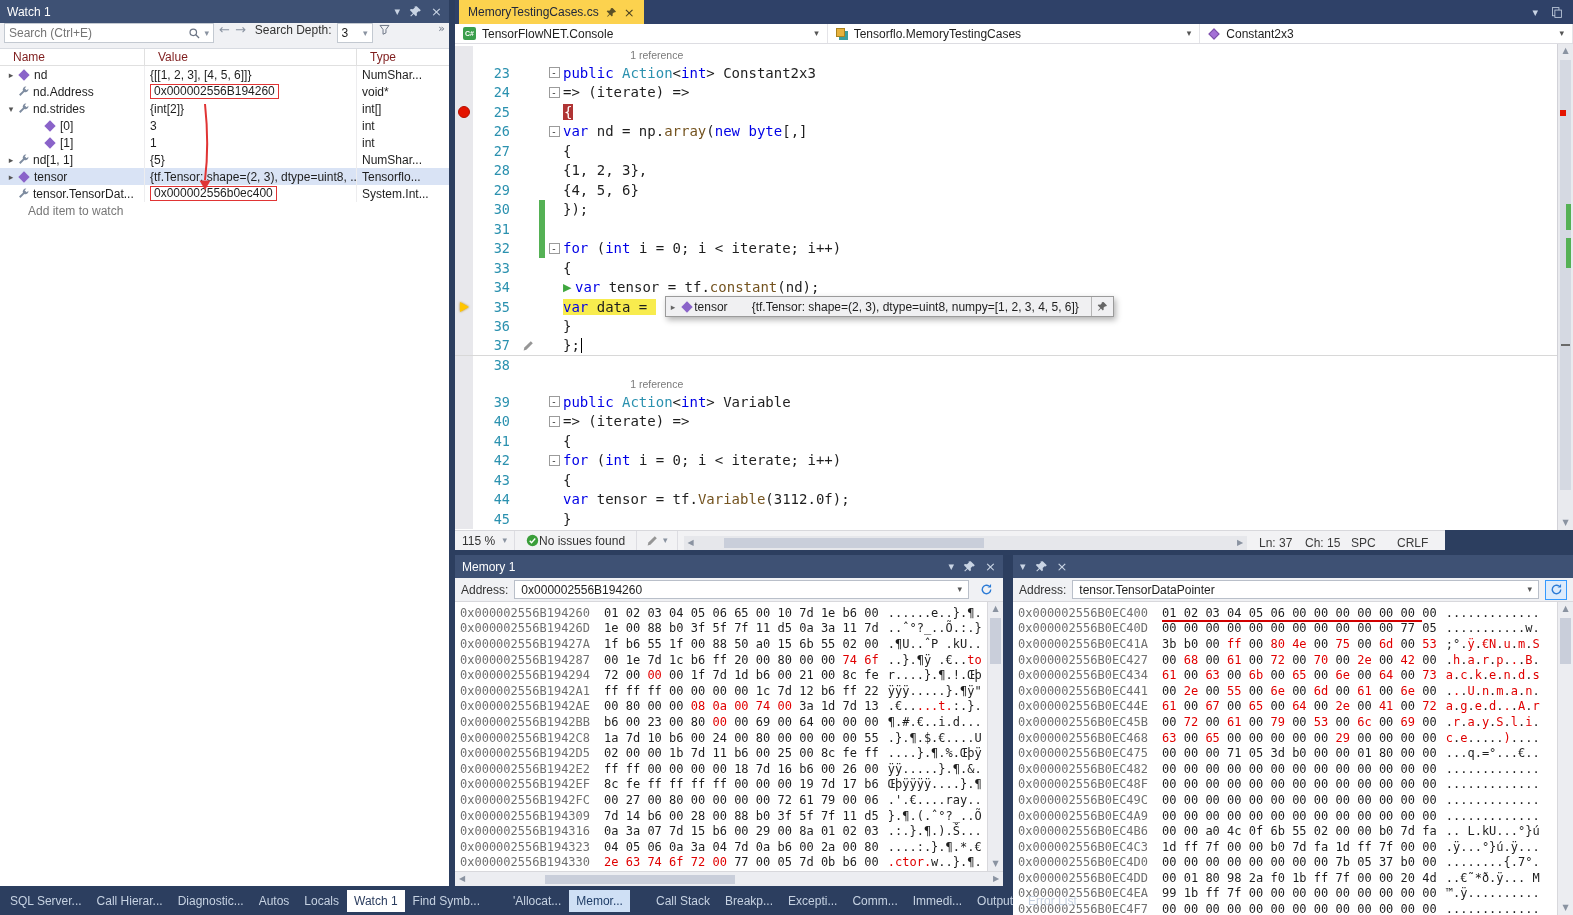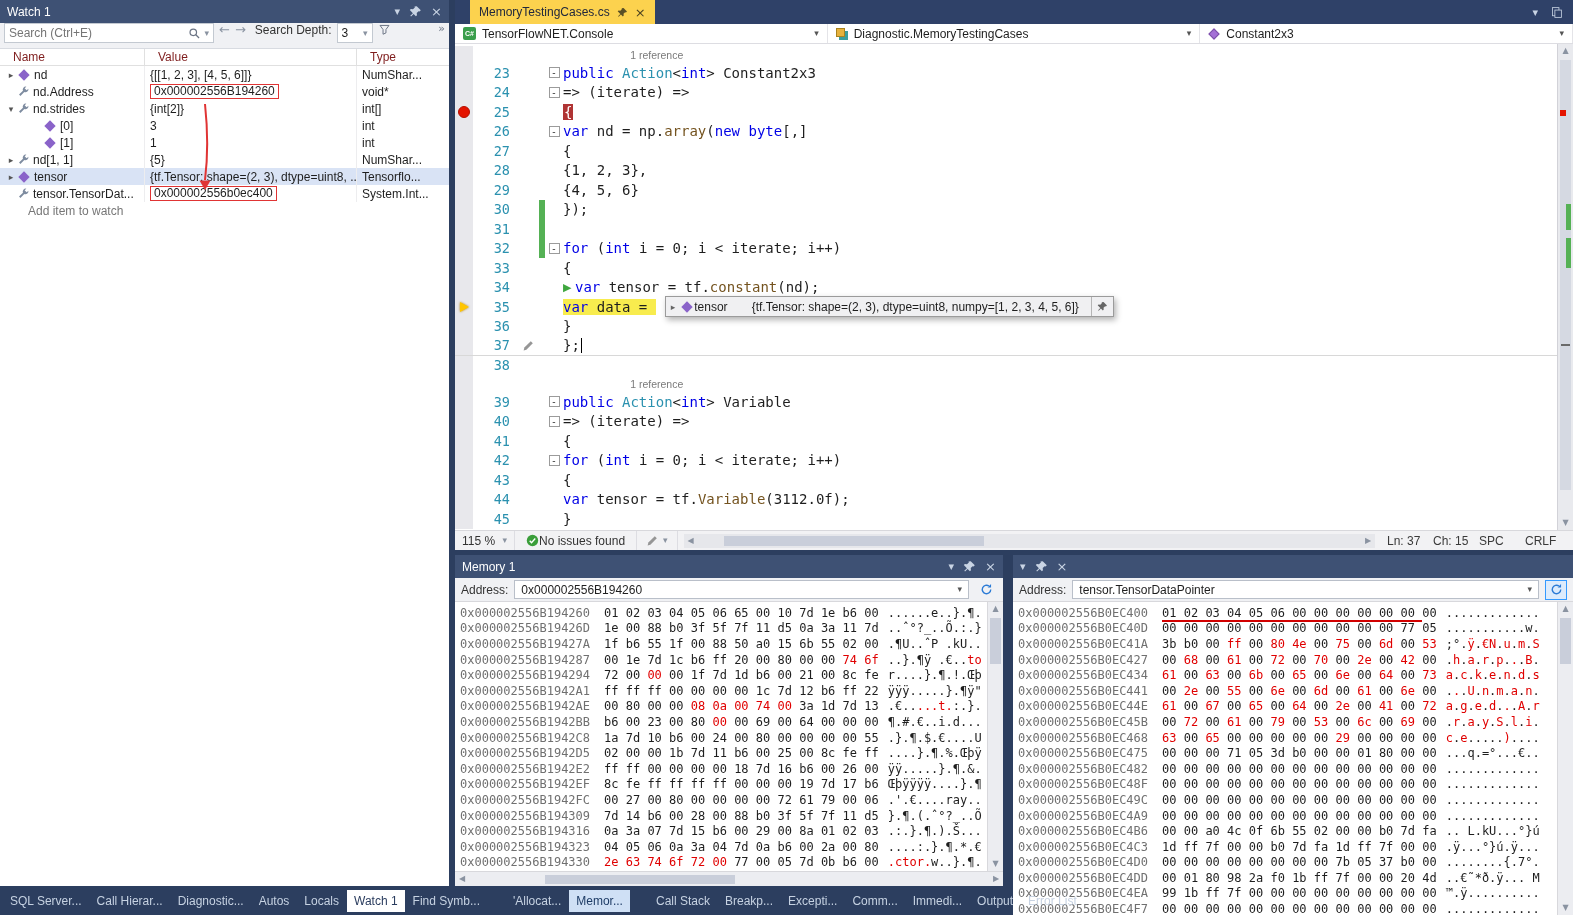--- a/index.html
+++ b/index.html
@@ -34,21 +34,21 @@
 .w-row .wc{border-right:1px solid #EDEDEF;padding-left:3px}
 .w-row .w-col-value,.w-row .w-col-type{padding-left:5px}
 .exp{width:12px;flex:0 0 auto;color:#555;font-size:9px;font-family:"DejaVu Sans",sans-serif;text-align:center}
 .w-name{margin-left:3px}
 .diamond{width:8px;height:8px;background:#8A63C9;transform:rotate(45deg);display:inline-block;margin:0 3px}
 .value-box{border:1.5px solid #E03434;padding:0 3px;line-height:13px;display:inline-block}
 .add-row{color:#767676;padding-left:28px;font-size:12px;height:17px;display:flex;align-items:center;flex:0 0 auto}
 .watch-arrow-svg{position:absolute;left:0;top:0;pointer-events:none}
 
 .tabstrip{position:absolute;left:455px;top:0;width:1118px;height:24px;background:#2F4168;display:flex;align-items:flex-end}
-.doc-tab{height:24px;background:#FCD24E;color:#21283C;font-size:12px;display:flex;align-items:center;gap:7px;padding:0 9px;margin-left:15px}
+.doc-tab{height:24px;background:#FCD24E;color:#21283C;font-size:12px;display:flex;align-items:center;gap:7px;padding:0 9px;margin-left:4px}
 .doc-tab .svg{fill:#5A5026;width:11px;height:11px}
 .doc-tab .gl{font-size:12px;color:#4A4120}
 .tabstrip-icons{margin-left:auto;display:flex;gap:12px;padding:0 10px;color:#C9D4E4;align-items:center;height:100%}
 .navbar{position:absolute;left:455px;top:24px;width:1118px;height:20px;background:#FFFFFF;border-bottom:1px solid #DDDDE2;display:flex}
 .nav-seg{flex:1;display:flex;align-items:center;gap:6px;padding:0 8px;font-size:12px;color:#1E1E1E;border-right:1px solid #E4E4E8;overflow:hidden;white-space:nowrap}
 .nav-seg .chev{margin-left:auto;color:#555;font-size:9px}
 .csp{font-size:7px;background:#3A9E4C;color:#fff;width:13px;height:13px;display:inline-flex;align-items:center;justify-content:center;border-radius:2px;font-weight:bold}
 .clsico{width:9px;height:9px;background:#E6B23C;border:1px solid #A8821E;display:inline-block;box-shadow:3px 3px 0 0 #3A9E9E;margin:0 3px 3px 0}
 .mthico{width:8px;height:8px;background:#A46FD6;border:1px solid #7B4FA8;display:inline-block;transform:rotate(45deg);margin:0 2px}
 
@@ -84,21 +84,21 @@
 .dt-pin .svg{fill:#666;width:11px;height:11px}
 
 .ed-scroll{position:absolute;left:1557px;top:44px;width:16px;height:486px;background:#E9EAEE;border-left:1px solid #D2D2D8}
 .sb-arrow{position:absolute;left:0;width:15px;height:14px;color:#8A93A1;font-size:8px;text-align:center;line-height:14px;font-family:"DejaVu Sans",sans-serif}
 .ed-thumb{position:absolute;left:2px;top:16px;width:11px;height:430px;background:#D5D9E2}
 .mk-red{position:absolute;left:2px;top:66px;width:6px;height:6px;background:#E41400}
 .mk-green1{position:absolute;right:2px;top:160px;width:5px;height:26px;background:#55B155}
 .mk-green2{position:absolute;right:2px;top:194px;width:5px;height:30px;background:#55B155}
 .mk-caret{position:absolute;left:3px;right:3px;top:300px;height:2px;background:#6A6A6A}
 
-.ed-status{position:absolute;left:455px;top:530px;width:1118px;height:20px;background:#F2F2F4;border-top:1px solid #D8D8DC;display:flex;align-items:center;font-size:12px;color:#333}
+.ed-status{position:absolute;left:455px;top:530px;width:990px;height:20px;background:#F2F2F4;border-top:1px solid #D8D8DC;display:flex;align-items:flex-end;font-size:12px;color:#333}
 .zoom-box{width:60px;display:flex;justify-content:space-between;align-items:center;padding:0 7px;border-right:1px solid #DDDDE2;height:100%}
 .issues{display:flex;align-items:center;gap:0;padding:0 11px;border-right:1px solid #DDDDE2;height:100%}
 .mini-btn{display:flex;align-items:center;gap:4px;padding:0 9px;color:#555;height:100%;border-right:1px solid #DDDDE2}
 .hscroll{flex:1;height:14px;background:#E6E7EB;margin:0 6px;position:relative}
 .hthumb{position:absolute;left:40px;top:2px;height:10px;width:260px;background:#C9CEDA}
 .hs-arrow{position:absolute;top:0;width:14px;height:14px;color:#8A93A1;font-size:8px;text-align:center;line-height:14px;font-family:"DejaVu Sans",sans-serif}
 .pos-item{min-width:46px;padding-left:6px;white-space:nowrap;color:#3A3A3A}
 
 .mem1{left:455px;top:555px;width:548px;height:331px}
 .mem2{left:1013px;top:555px;width:560px;height:360px}
@@ -336,21 +336,21 @@
         <span class="icon-slot">
           <span class="csp">C#</span>
         </span>
         <span class="nav-label">TensorFlowNET.Console</span>
         <span class="chev gl">▾</span>
       </div>
       <div class="nav-seg">
         <span class="icon-slot">
           <span class="clsico"></span>
         </span>
-        <span class="nav-label">Diagnostic.MemoryTestingCases</span>
+        <span class="nav-label">Tensorflo.MemoryTestingCases</span>
         <span class="chev gl">▾</span>
       </div>
       <div class="nav-seg">
         <span class="icon-slot">
           <span class="mthico"></span>
         </span>
         <span class="nav-label">Constant2x3</span>
         <span class="chev gl">▾</span>
       </div>
     </div>

